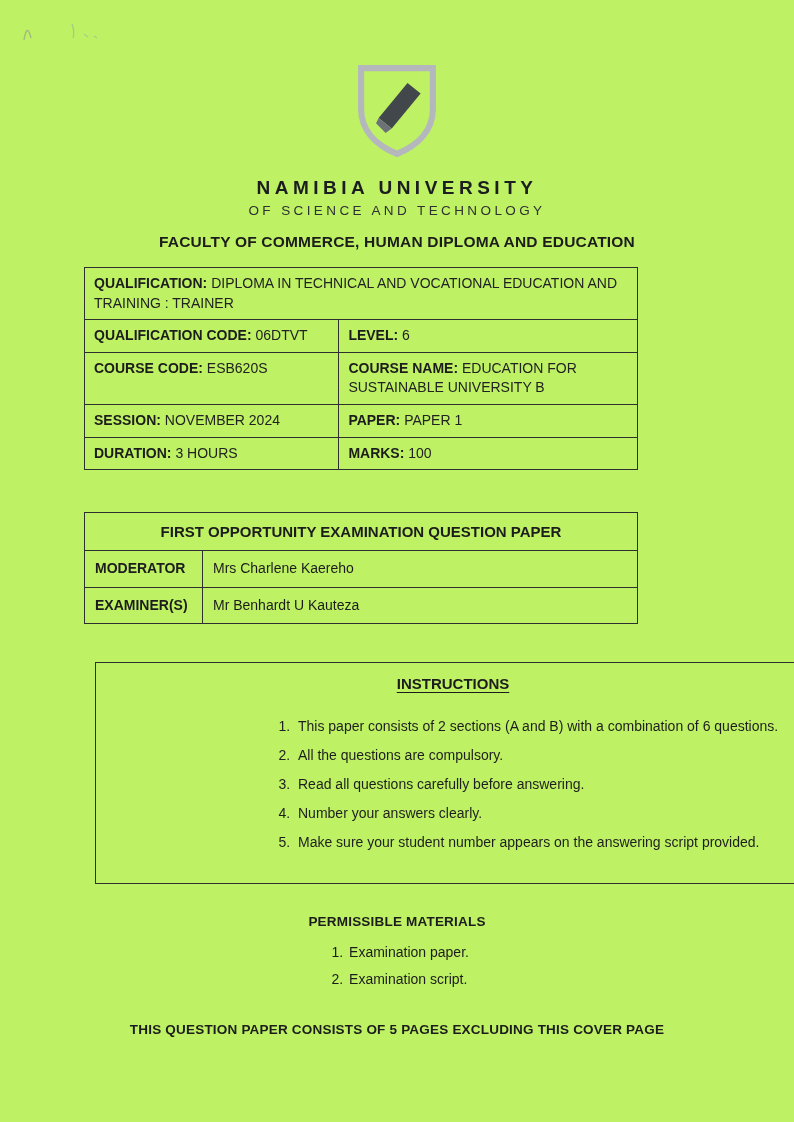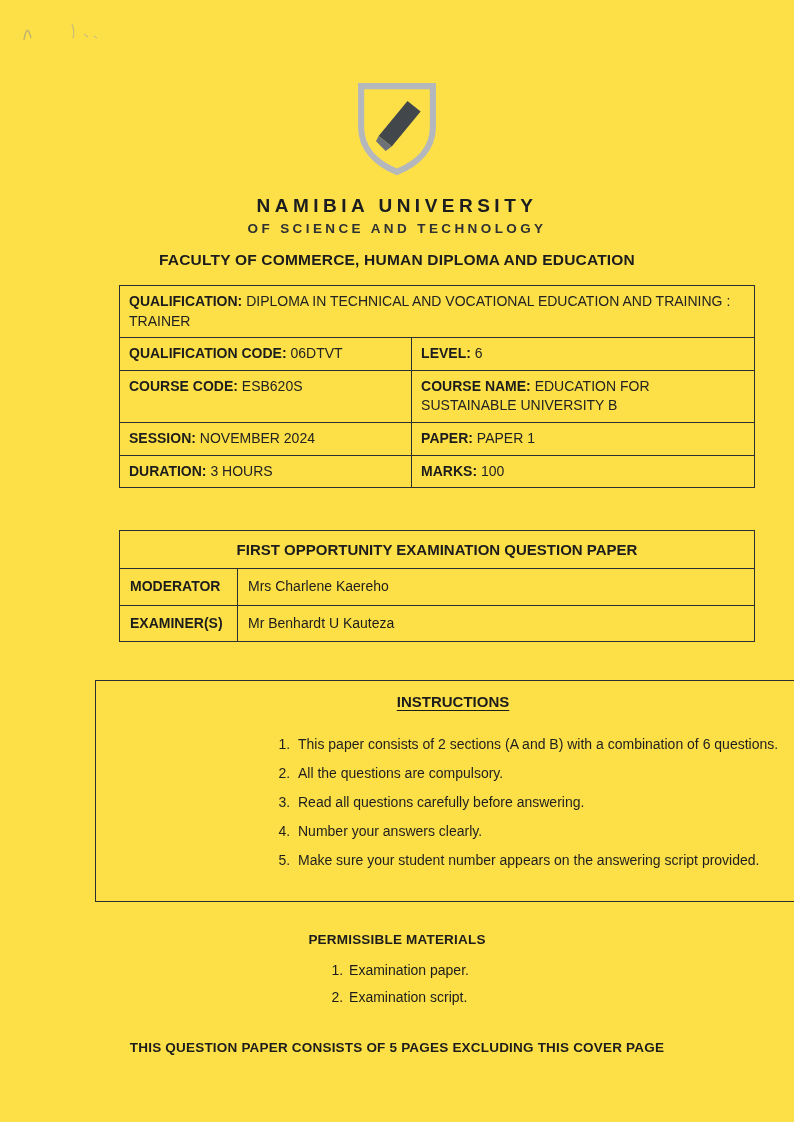--- a/index.html
+++ b/index.html
@@ -1,49 +1,49 @@
 <!DOCTYPE html>
 <html><head>
 <meta charset="utf-8">
 <style>
   * { margin:0; padding:0; box-sizing:border-box; }
   html,body { background:#ffffff; }
   .page {
     position:relative;
     width:794px; height:1122px;
     margin:0 auto;
-    background:#fde047;
+    background:#bef264;
     font-family:"Liberation Sans", sans-serif;
     color:#1c1c1c;
-    padding-top:80px;
+    padding-top:62px;
     overflow:hidden;
   }
   .pen-marks { position:absolute; left:14px; top:10px; opacity:.55; }
 
   .logo { width:84px; margin:0 auto; }
   .logo svg { display:block; width:84px; height:98px; }
 
   .uni-name {
     margin-top:17px; text-align:center;
     font-size:19px; font-weight:700; letter-spacing:4.5px; color:#1b1d1f;
   }
   .uni-tagline {
     margin-top:4px; text-align:center;
-    font-size:13.5px; letter-spacing:3.4px; color:#2e3032; font-weight:700;
+    font-size:13.5px; letter-spacing:3.4px; color:#2e3032; font-weight:400;
   }
   .faculty {
     margin-top:15px; text-align:center;
     font-size:15.5px; font-weight:700; letter-spacing:.2px;
   }
   .department {
     margin-top:28px; text-align:center;
     font-size:13.5px; font-weight:700;
   }
 
-  table { border-collapse:collapse; width:636px; margin-left:119px; font-size:14px; }
+  table { border-collapse:collapse; width:554px; margin-left:84px; font-size:14px; }
   td { border:1.5px solid #2f2f2f; padding:6px 9px; vertical-align:middle; line-height:1.4; }
   .info-table { margin-top:16px; }
   .info-table td { vertical-align:top; }
   .lbl { font-weight:700; }
   .val { font-weight:400; color:#222; }
 
   .exam-table { margin-top:42px; }
   .exam-title { text-align:center; font-weight:700; font-size:15px; padding:4px 6px; }
   .exam-lbl { font-weight:700; }
   .exam-table td { padding:8px 10px; }

